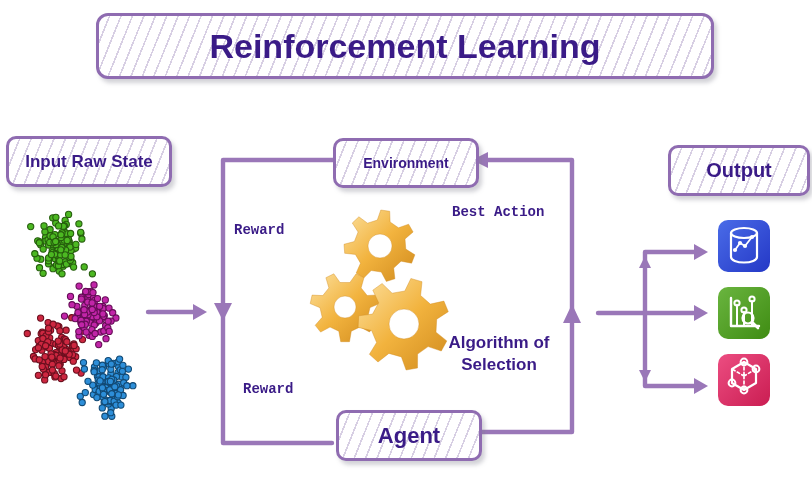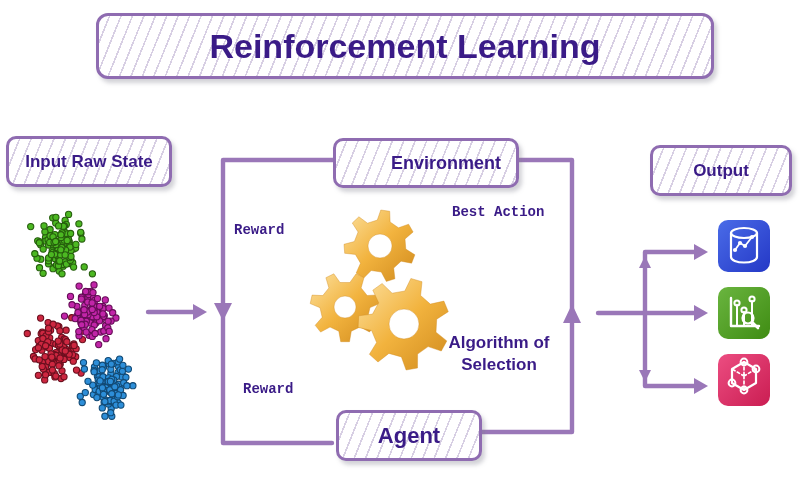--- a/index.html
+++ b/index.html
@@ -14,23 +14,23 @@
     position:absolute;display:flex;align-items:center;justify-content:center;
     border:3px solid var(--border-purple);border-radius:10px;
     background-color:#fff;
     background-image:repeating-linear-gradient(112deg,transparent 0 9px,var(--hatch-color) 9px 10.6px);
     box-shadow:3px 4px 4px rgba(125,125,140,0.35);
     color:var(--text-purple);font-weight:bold;
   }
   .lbl{position:absolute;color:var(--text-purple);font-weight:bold;font-size:14px;white-space:nowrap;font-family:Liberation Mono, monospace;}
   #title-banner{left:96px;top:13px;width:612px;height:60px;border-radius:12px;font-size:34px;border-width:3.5px;}
   #input-box{left:6px;top:136px;width:160px;height:45px;font-size:17px;}
-  #environment-box{left:333px;top:138px;width:140px;height:44px;font-size:18px;padding-left:40px;}
+  #environment-box{left:333px;top:138px;width:140px;height:44px;font-size:14px;}
   #agent-box{left:336px;top:410px;width:140px;height:45px;font-size:22px;}
-  #output-box{left:650px;top:145px;width:136px;height:45px;font-size:17px;text-align:center;}
+  #output-box{left:668px;top:145px;width:136px;height:45px;font-size:20px;text-align:center;}
   #reward-label{left:234px;top:222px;text-align:center;}
   #state-label{left:243px;top:381px;}
   #best-action-label{left:452px;top:204px;}
   #selection-label{left:437px;top:332px;width:124px;text-align:center;line-height:22px;position:absolute;
     color:var(--text-purple);font-weight:bold;font-size:17px;}
   .icon-stroke{stroke:#fff;fill:none;stroke-linecap:round;stroke-linejoin:round;}
 </style>
 </head>
 <body>
 

